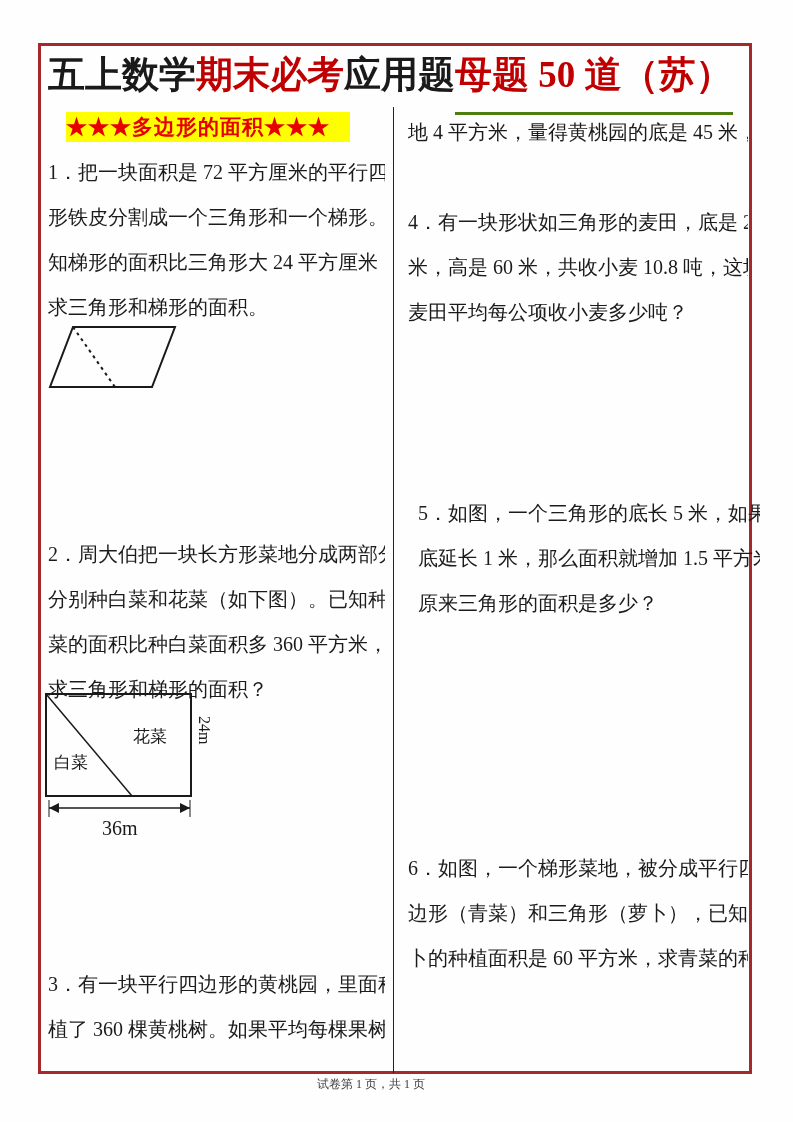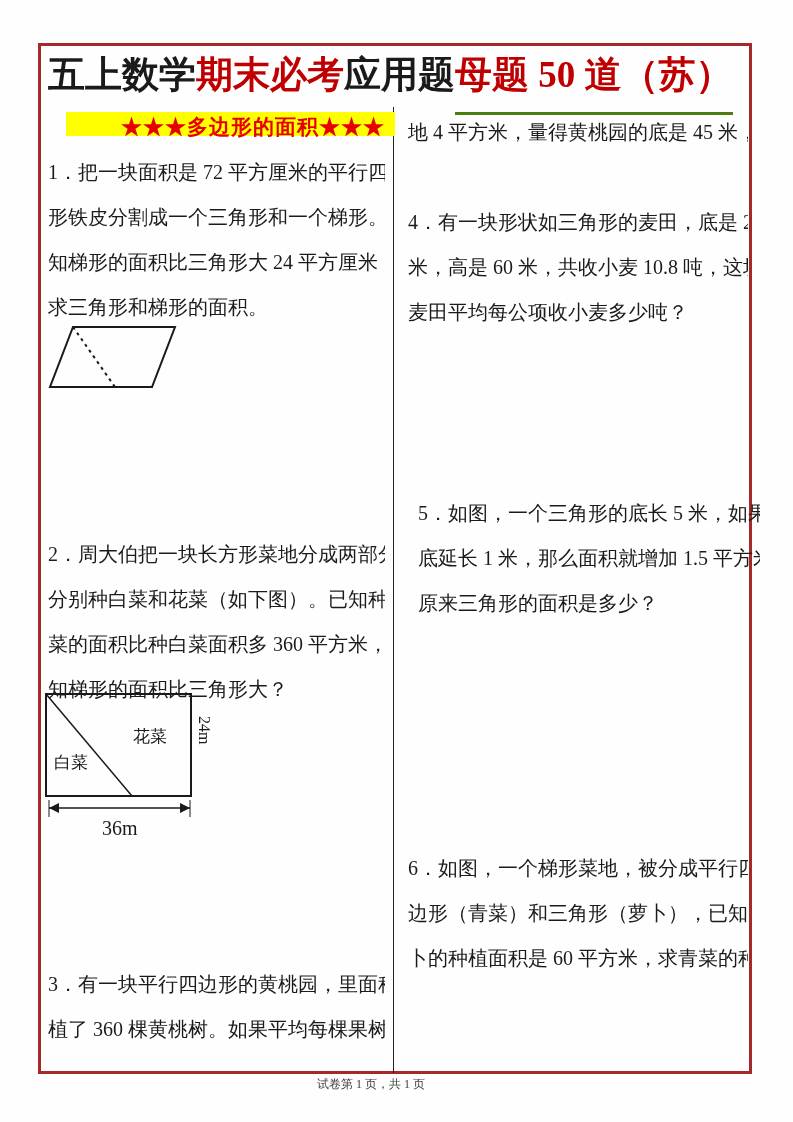--- a/index.html
+++ b/index.html
@@ -23,24 +23,24 @@
     font-weight:bold;font-size:37px;line-height:44px;
     white-space:nowrap;color:#1a1a1a;
   }
   .title .red{color:#c00000;}
   .title .u{border-bottom:3px solid #4d7c0f;padding-bottom:17px;}
   .divider{
     position:absolute;left:393px;top:107px;width:1px;height:966px;
     background:#222;
   }
   .section-header{
-    position:absolute;left:66px;top:112px;width:284px;height:24px;
+    position:absolute;left:66px;top:112px;width:284px;height:30px;
     background:#ffff00;color:#e60000;
     font-weight:bold;font-size:21px;line-height:30px;
-    text-align:center;letter-spacing:1px;white-space:nowrap;padding-left:45px;
+    text-align:left;letter-spacing:1px;white-space:nowrap;
   }
   .tblock{
     position:absolute;color:#1b1b1b;font-size:20px;
   }
   .line{
     height:45px;line-height:45px;white-space:nowrap;overflow:hidden;
   }
   .line.j{
     text-align:justify;text-align-last:justify;text-justify:inter-character;
   }
@@ -77,21 +77,21 @@
     <svg width="175" height="75" viewBox="0 0 175 75">
       <polygon points="2,67 104,67 127,7 25,7" fill="none" stroke="#1a1a1a" stroke-width="2"></polygon>
       <line x1="25" y1="7" x2="67" y2="67" stroke="#1a1a1a" stroke-width="2" stroke-dasharray="3,4"></line>
     </svg>
   </div>
 
   <div class="tblock" style="left:48px;top:532px;width:337px;">
     <div class="line j">2．周大伯把一块长方形菜地分成两部分，</div>
     <div class="line j">分别种白菜和花菜（如下图）。已知种花</div>
     <div class="line j">菜的面积比种白菜面积多 360 平方米，白</div>
-    <div class="line l">知梯形的面积比三角形大？</div>
+    <div class="line l">求三角形和梯形的面积？</div>
   </div>
 
   <div class="fig" style="left:44px;top:690px;">
     <svg width="190" height="152" viewBox="0 0 190 152">
       <rect x="2" y="4" width="145" height="102" fill="none" stroke="#1a1a1a" stroke-width="2"></rect>
       <line x1="2" y1="4" x2="88" y2="106" stroke="#1a1a1a" stroke-width="1.5"></line>
       <text x="10" y="78" font-size="17">白菜</text>
       <text x="89" y="52" font-size="17">花菜</text>
       <text transform="translate(155,26) rotate(90)" font-size="16">24m</text>
       <line x1="5" y1="110" x2="5" y2="127" stroke="#1a1a1a" stroke-width="1"></line>

